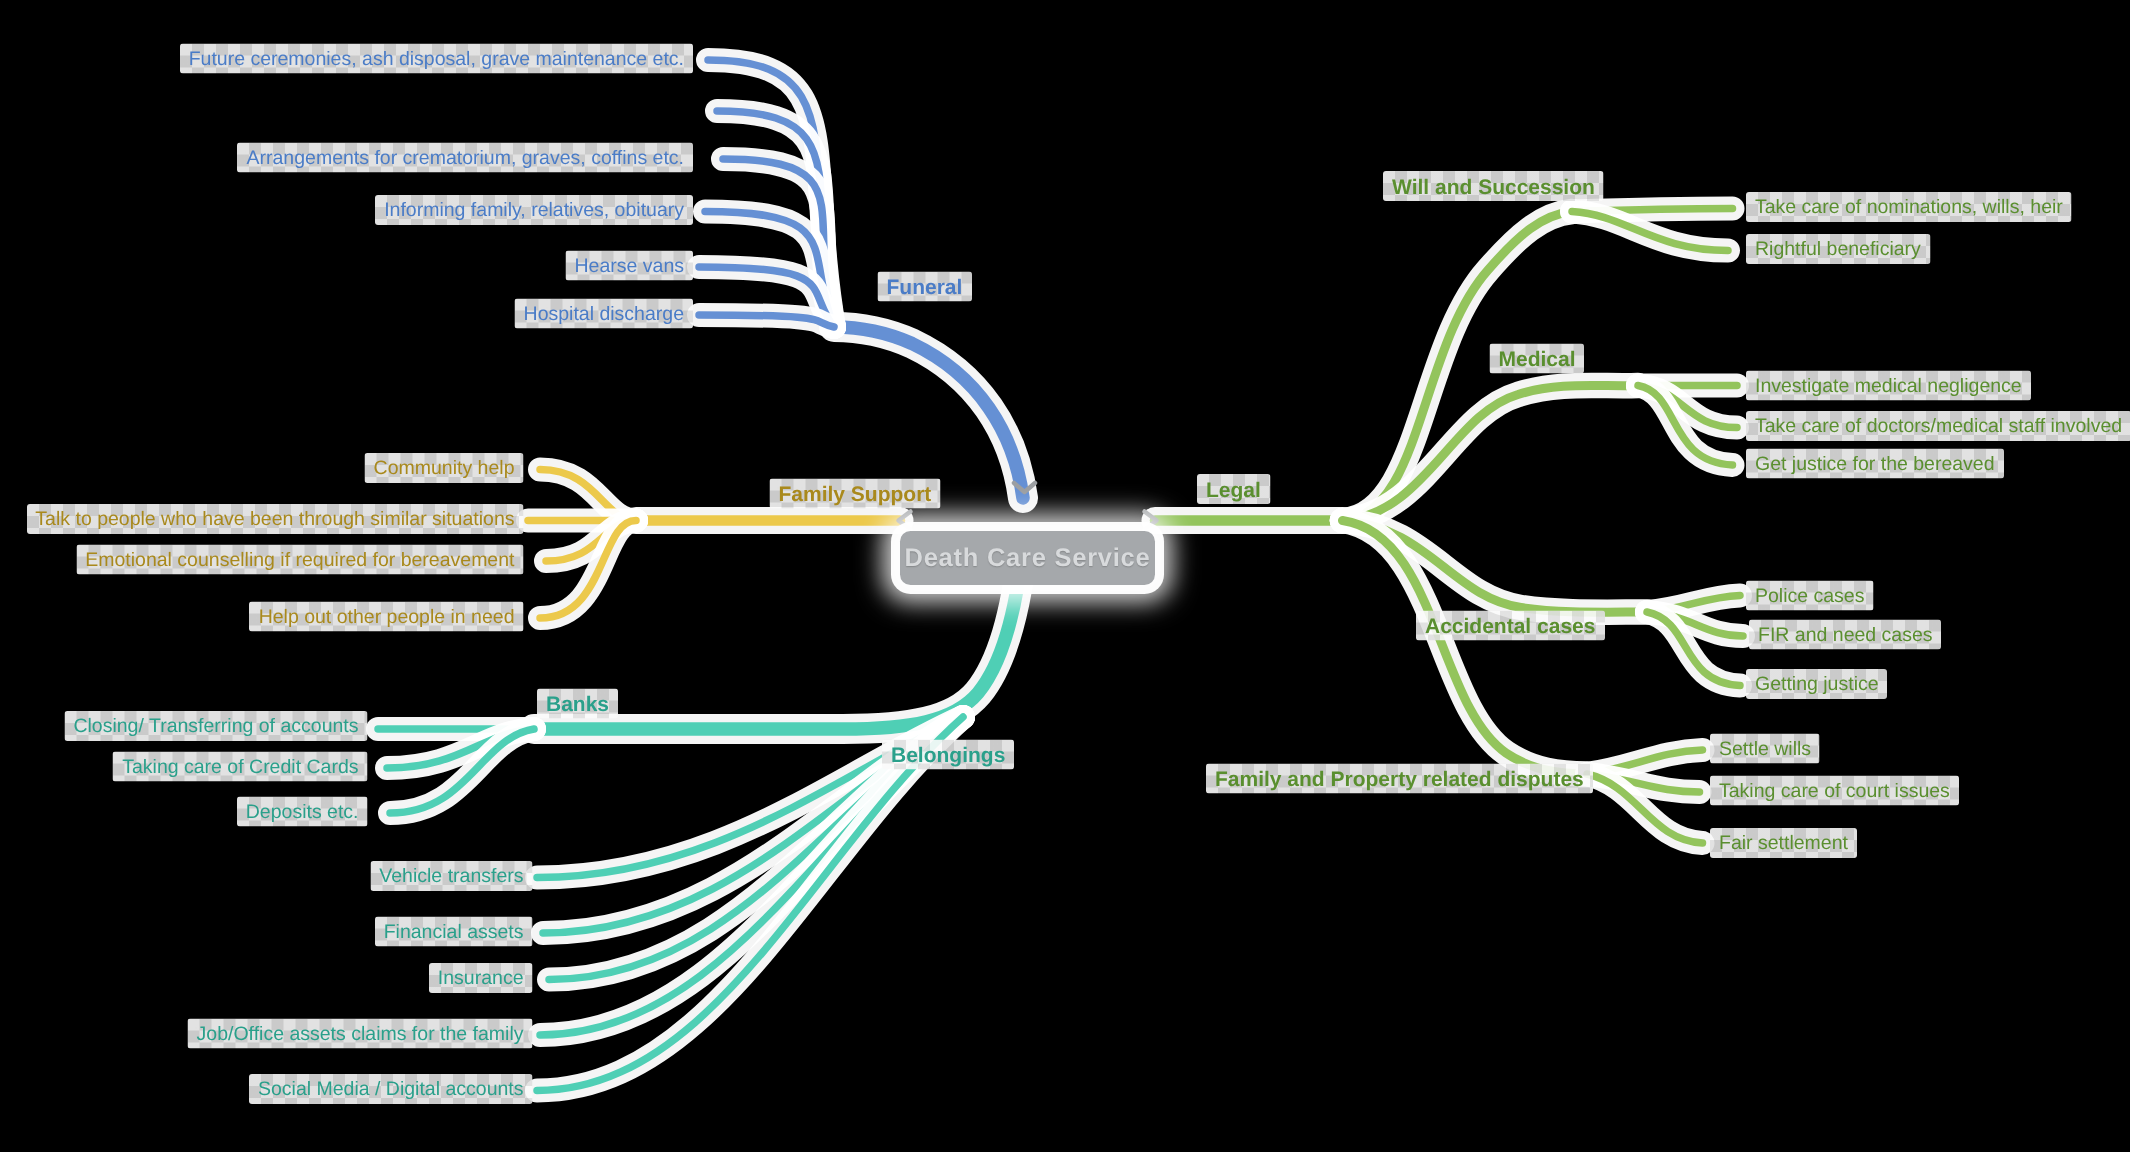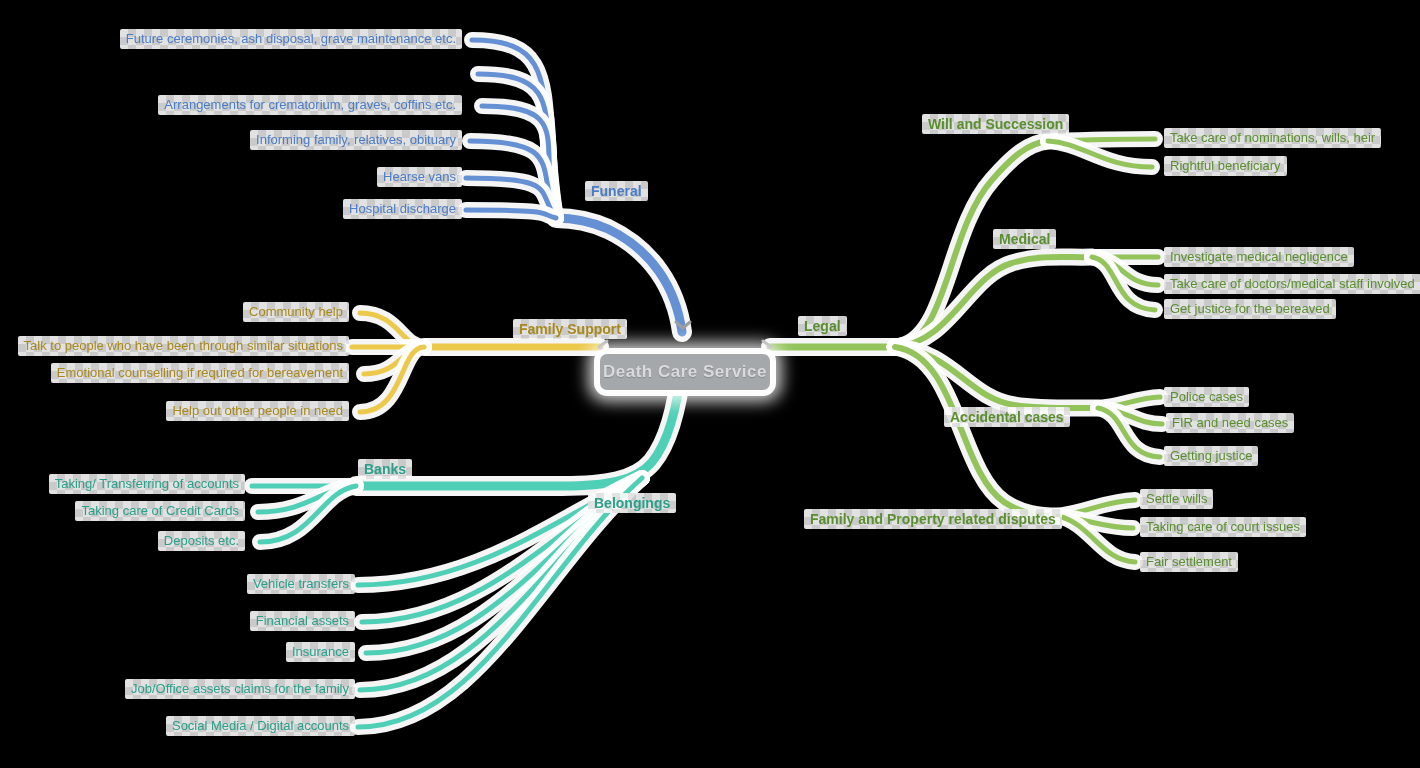--- a/index.html
+++ b/index.html
@@ -129,21 +129,21 @@
   <div class="lbl t-blue" style="right:958px;top:167px">Hearse vans</div>
   <div class="lbl t-blue" style="right:958px;top:199px">Hospital discharge</div>
 
   <div class="lbl branch-lbl t-yellow" style="left:468px;top:319px">Family Support</div>
   <div class="lbl t-yellow" style="right:1071px;top:302px">Community help</div>
   <div class="lbl t-yellow" style="right:1071px;top:336px">Talk to people who have been through similar situations</div>
   <div class="lbl t-yellow" style="right:1071px;top:363px">Emotional counselling if required for bereavement</div>
   <div class="lbl t-yellow" style="right:1071px;top:401px">Help out other people in need</div>
 
   <div class="lbl branch-lbl t-teal" style="left:358px;top:459px">Banks</div>
-  <div class="lbl t-teal" style="right:1175px;top:474px">Taking/ Transferring of accounts</div>
+  <div class="lbl t-teal" style="right:1175px;top:474px">Closing/ Transferring of accounts</div>
   <div class="lbl t-teal" style="right:1175px;top:501px">Taking care of Credit Cards</div>
   <div class="lbl t-teal" style="right:1175px;top:531px">Deposits etc.</div>
 
   <div class="lbl branch-lbl t-teal" style="left:588px;top:493px">Belongings</div>
   <div class="lbl t-teal" style="right:1065px;top:574px">Vehicle transfers</div>
   <div class="lbl t-teal" style="right:1065px;top:611px">Financial assets</div>
   <div class="lbl t-teal" style="right:1065px;top:642px">Insurance</div>
   <div class="lbl t-teal" style="right:1065px;top:679px">Job/Office assets claims for the family</div>
   <div class="lbl t-teal" style="right:1065px;top:716px">Social Media / Digital accounts</div>
 

